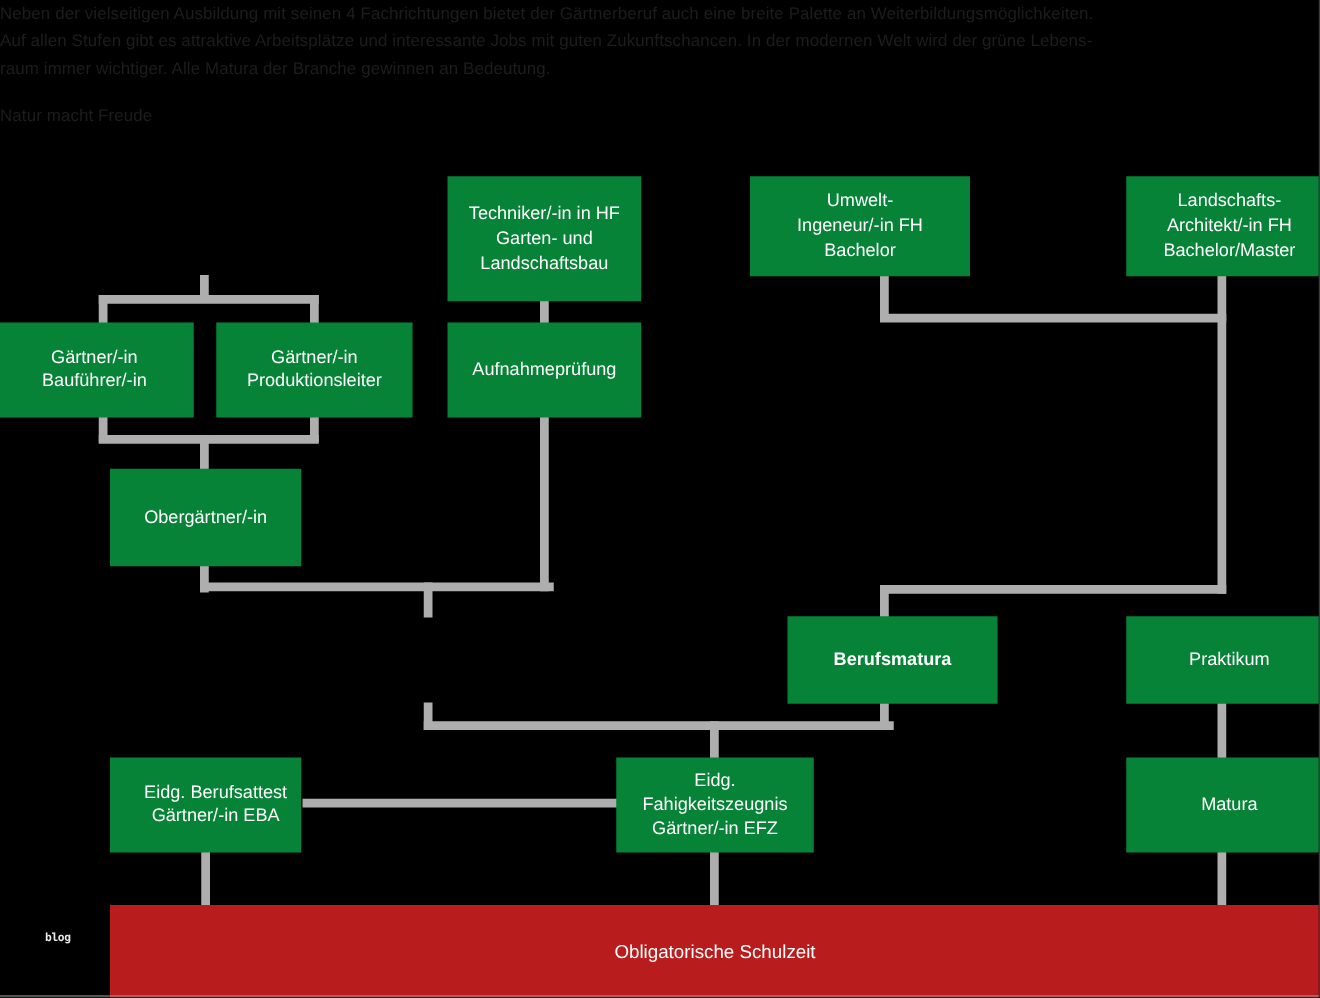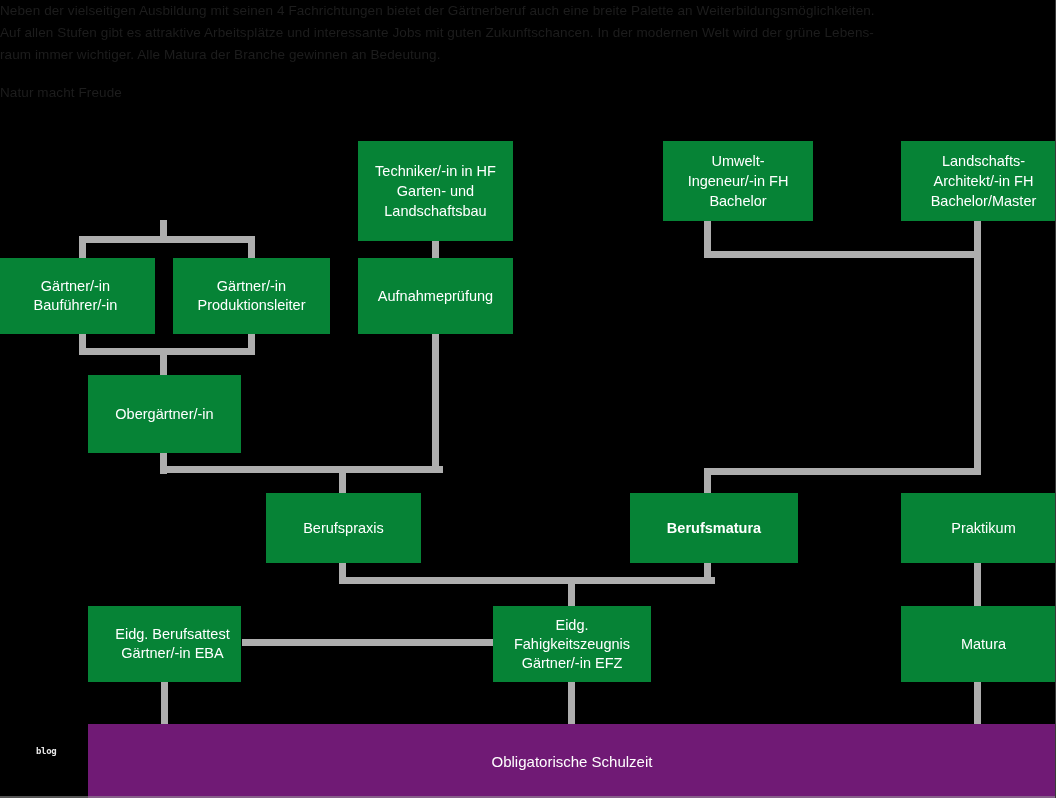--- a/index.html
+++ b/index.html
@@ -31,21 +31,21 @@
     display:flex;align-items:center;justify-content:center;
     text-align:center;font-size:14.5px;line-height:19px;
     box-sizing:border-box;padding:4px 8px;
   }
   .node.tall{line-height:20px;}
   .node .txt{display:block;width:100%;}
   .node .l{display:block;}
 
   
   .basebar{
-    position:absolute;background:#701a75;color:#fff;
+    position:absolute;background:#b91c1c;color:#fff;
     display:flex;align-items:center;justify-content:center;
     font-size:15px;
   }
   .basebar-inner{position:relative;width:100%;text-align:center;}
 
   
   .hairline{position:absolute;left:0;bottom:0;width:1056px;height:2px;background:#9a9a9a;opacity:.55;}
 
   
   .blogmark{
@@ -109,21 +109,21 @@
 
 
   <div class="node tall" style="left:358px;top:141px;width:155px;height:100px;">
     <span class="txt">
       <span class="l">Techniker/-in in HF</span>
       <span class="l">Garten- und</span>
       <span class="l">Landschaftsbau</span>
     </span>
   </div>
 
-  <div class="node tall" style="left:663px;top:141px;width:150px;height:80px;justify-content:flex-end;">
+  <div class="node tall" style="left:600px;top:141px;width:176px;height:80px;justify-content:flex-end;">
     <span class="txt">
       <span class="l">Umwelt-</span>
       <span class="l">Ingeneur/-in FH</span>
       <span class="l">Bachelor</span>
     </span>
   </div>
 
   <div class="node tall" style="left:901px;top:141px;width:165px;height:80px;">
     <span class="txt">
       <span class="l">Landschafts-</span>
@@ -151,25 +151,20 @@
       <span class="l">Aufnahmeprüfung</span>
     </span>
   </div>
 
   <div class="node" style="left:88px;top:375px;width:153px;height:78px;">
     <span class="txt">
       <span class="l">Obergärtner/-in</span>
     </span>
   </div>
 
-  <div class="node" style="left:266px;top:493px;width:155px;height:70px;">
-    <span class="txt">
-      <span class="l">Berufspraxis</span>
-    </span>
-  </div>
 
   <div class="node" style="left:630px;top:493px;width:168px;height:70px;font-weight:bold;">
     <span class="txt">
       <span class="l">Berufsmatura</span>
     </span>
   </div>
 
   <div class="node" style="left:901px;top:493px;width:165px;height:70px;">
     <span class="txt">
       <span class="l">Praktikum</span>

